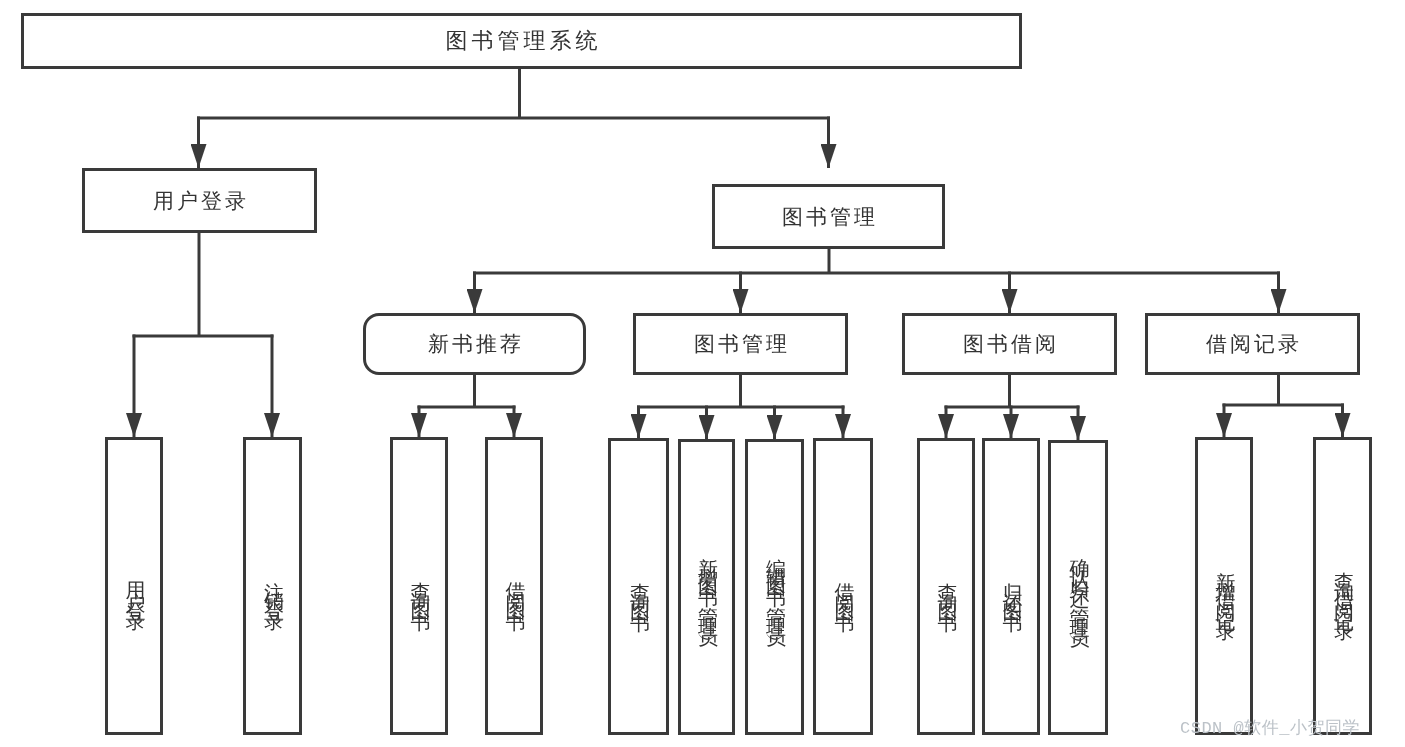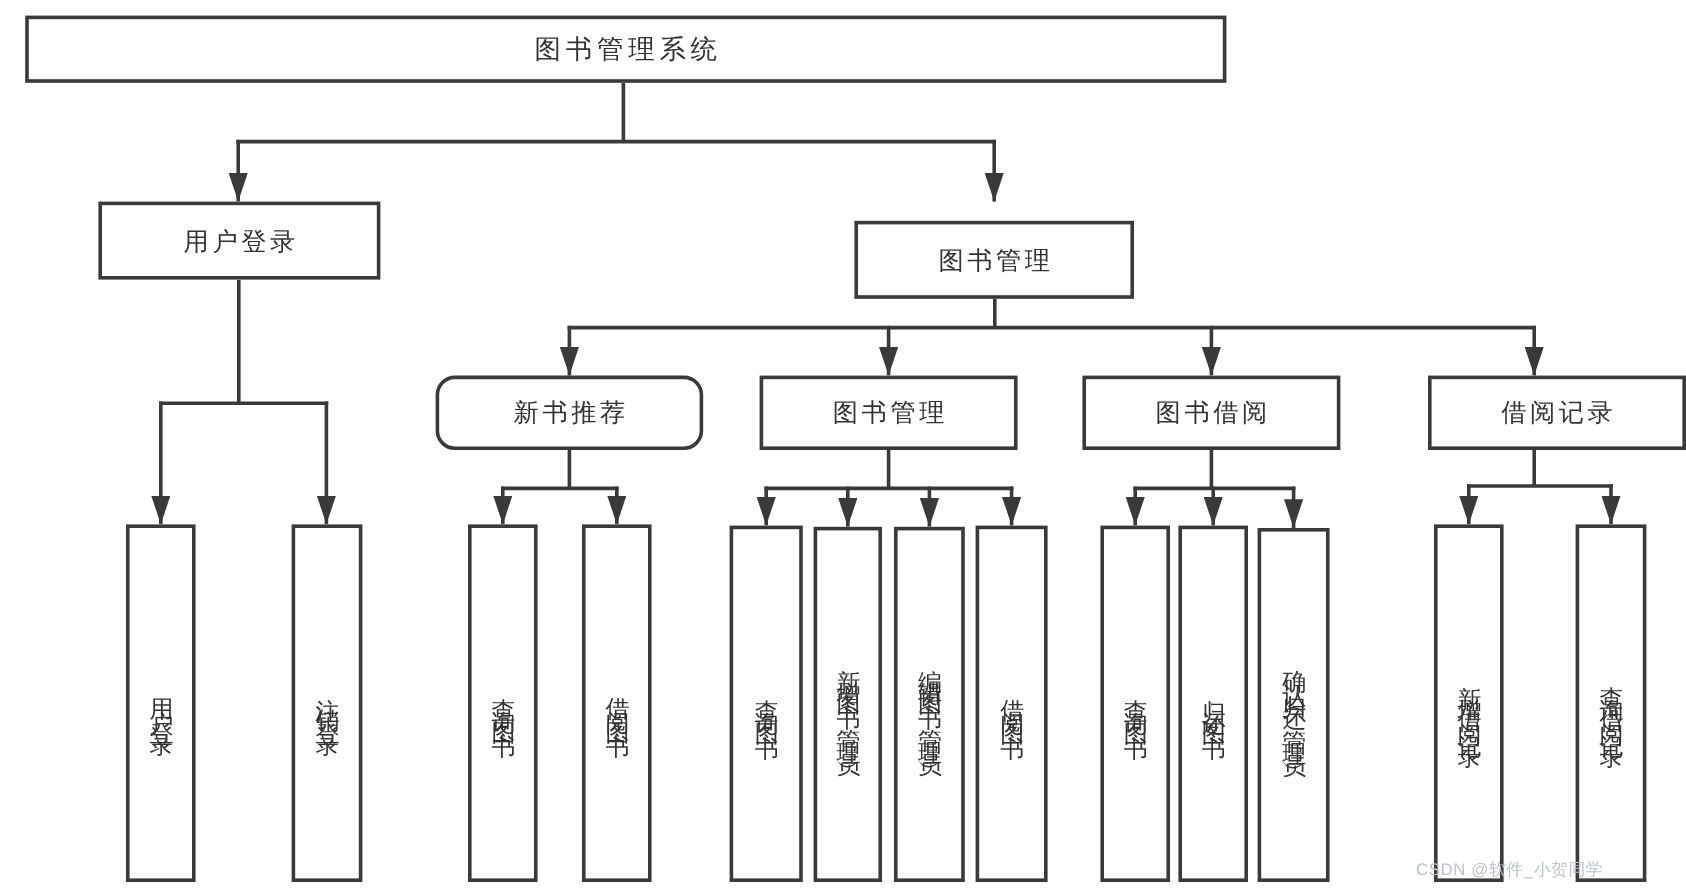--- a/index.html
+++ b/index.html
@@ -1,34 +1,34 @@
 <!DOCTYPE html>
 <html><head>
 <meta charset="utf-8">
 <style>
   html,body{margin:0;padding:0;background:#fff;}
   .canvas{
     position:relative;width:1405px;height:747px;background:#ffffff;
-    font-family:Liberation Sans, sans-serif;overflow:hidden;
+    font-family:Liberation Mono, monospace;overflow:hidden;
   }
   .box{
     position:absolute;background:#ffffff;border:3px solid #3a3a3a;
     box-sizing:border-box;display:flex;align-items:center;justify-content:center;
     color:#333333;
   }
   .h-label{font-size:22px;letter-spacing:4px;text-indent:4px;color:#333333;white-space:nowrap;}
   .h-label.mid{font-size:21px;letter-spacing:3px;text-indent:3px;}
   .v-label{
     writing-mode:vertical-rl;text-orientation:mixed;
     font-size:20px;letter-spacing:10px;color:#333333;line-height:1;
   }
   svg.wires{position:absolute;left:0;top:0;pointer-events:none;}
   .watermark{
     position:absolute;left:1180px;top:716px;width:225px;
-    font-size:14px;color:#bcc2c8;white-space:nowrap;z-index:5;
+    font-size:17px;color:#bcc2c8;white-space:nowrap;z-index:5;
     letter-spacing:0.5px;
   }
 </style>
 </head>
 <body>
 
 <div class="canvas">
 
   <svg class="wires" width="1405" height="747" viewBox="0 0 1405 747">
     <defs>
@@ -93,21 +93,21 @@
 
   <div class="box" style="left:363px;top:313px;width:223px;height:62px;border-radius:16px;">
     <span class="h-label mid">新书推荐</span>
   </div>
   <div class="box" style="left:633px;top:313px;width:215px;height:62px;">
     <span class="h-label mid">图书管理</span>
   </div>
   <div class="box" style="left:902px;top:313px;width:215px;height:62px;">
     <span class="h-label mid">图书借阅</span>
   </div>
-  <div class="box" style="left:1190px;top:313px;width:215px;height:62px;">
+  <div class="box" style="left:1145px;top:313px;width:215px;height:62px;">
     <span class="h-label mid">借阅记录</span>
   </div>
 
   <div class="box" style="left:105px;top:437px;width:58px;height:298px;">
     <span class="v-label">用户登录</span>
   </div>
   <div class="box" style="left:243px;top:437px;width:59px;height:298px;">
     <span class="v-label">注销登录</span>
   </div>
 

